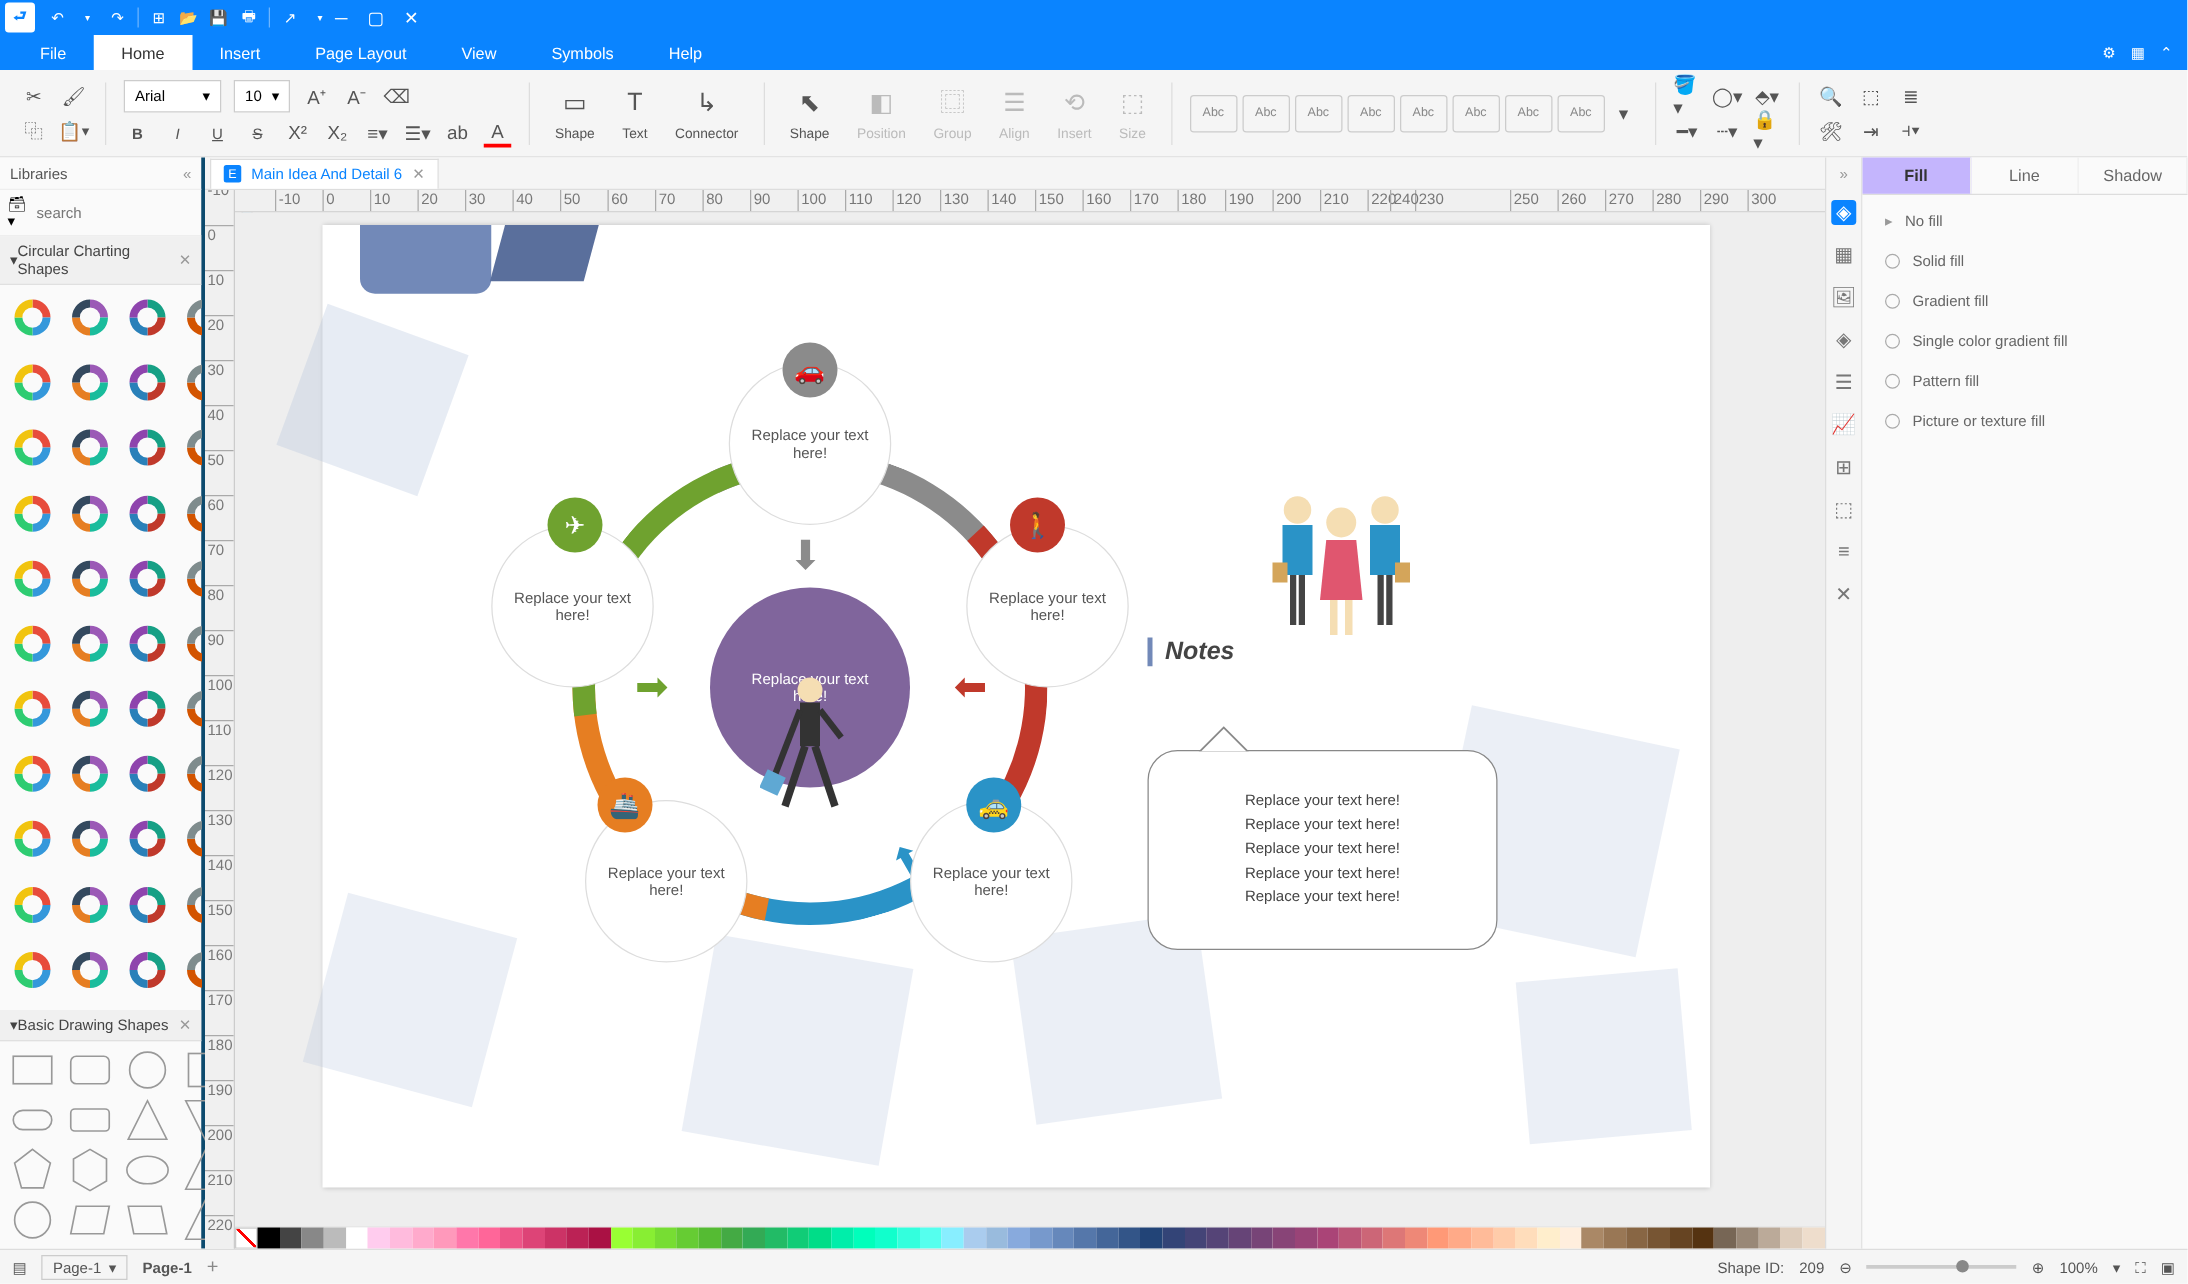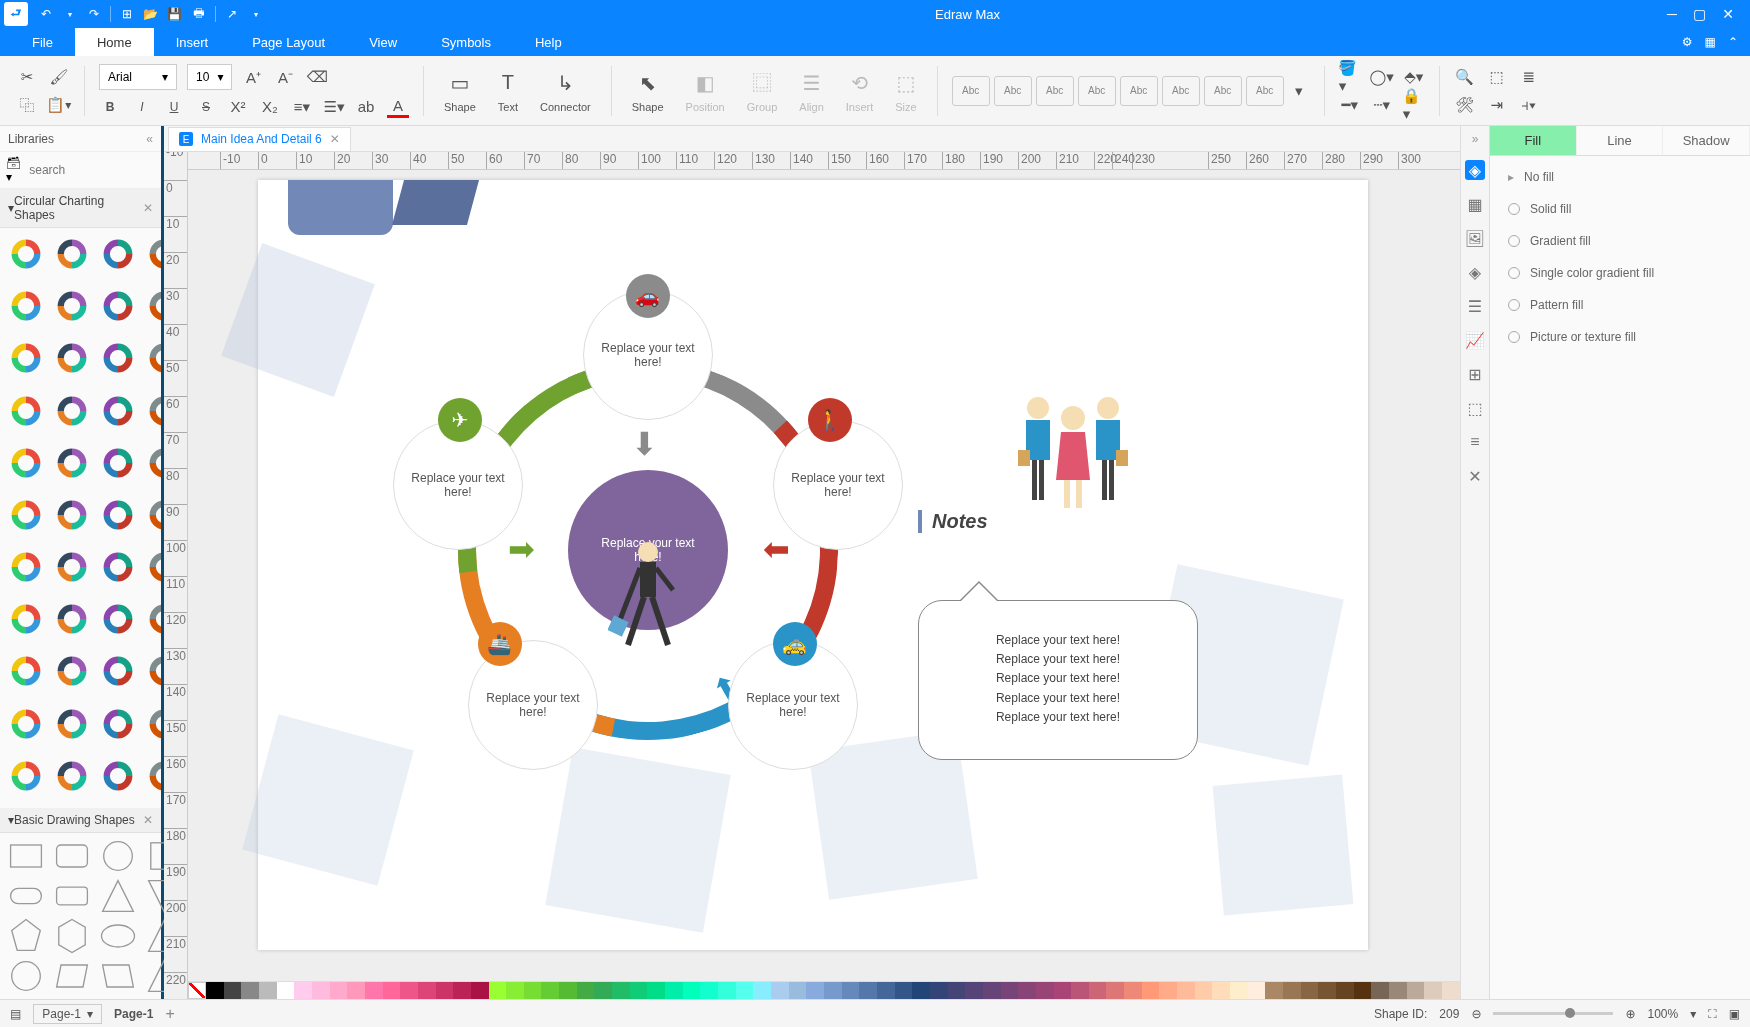--- a/index.html
+++ b/index.html
@@ -69,21 +69,21 @@
 .callout{position:absolute;top:420px;left:660px;width:280px;height:160px;border:1px solid #888;border-radius:24px;background:#fff;padding:30px 20px;text-align:center;font-size:12px;color:#444;line-height:1.6}
 .callout::before{content:"";position:absolute;top:-40px;left:40px;width:0;height:0;border:20px solid transparent;border-bottom-color:#888}
 .callout::after{content:"";position:absolute;top:-36px;left:42px;width:0;height:0;border:18px solid transparent;border-bottom-color:#fff}
 .people{position:absolute;top:210px;left:750px}
 .sidetoolbar{width:30px;background:#f5f5f5;border-left:1px solid #ddd;border-right:1px solid #ddd;display:flex;flex-direction:column;align-items:center;padding-top:6px;gap:14px}
 .sidetoolbar .sico{width:20px;height:20px;display:flex;align-items:center;justify-content:center;cursor:pointer;color:#777;font-size:16px}
 .sidetoolbar .sico.active{background:#0a84ff;color:#fff;border-radius:3px;padding:3px}
 .rightpanel{width:260px;background:#fafafa;display:flex;flex-direction:column}
 .rtabs{display:flex;height:30px;border-bottom:1px solid #ddd}
 .rtab{flex:1;display:flex;align-items:center;justify-content:center;cursor:pointer;font-size:13px;color:#666;border-right:1px solid #eee}
-.rtab.active{font-weight:normal;color:#333;background:#86efac}
+.rtab.active{font-weight:bold;color:#333;background:#c4b5fd}
 .ropts{padding:14px 18px;display:flex;flex-direction:column;gap:18px}
 .ropt{display:flex;align-items:center;gap:10px;color:#666;cursor:pointer;font-size:13px}
 .ropt .radio{width:12px;height:12px;border:1px solid #aaa;border-radius:50%}
 .colorbar{height:18px;display:flex;border-top:1px solid #ddd}
 .colorbar .sw{flex:1;cursor:pointer}
 .statusbar{height:28px;background:#f5f5f5;border-top:1px solid #ddd;display:flex;align-items:center;padding:0 10px;gap:12px;color:#555;font-size:12px}
 .statusbar .pagesel{display:flex;align-items:center;gap:6px;border:1px solid #ccc;padding:2px 8px;cursor:pointer}
 .statusbar .sp{flex:1}
 .statusbar .zoom{display:flex;align-items:center;gap:8px}
 .statusbar .zoom .slider{width:120px;height:3px;background:#ccc;position:relative}
@@ -98,21 +98,20 @@
   <div class="tbicon" style="font-size:8px">▾</div>
   <div class="tbicon">↷</div>
   <div class="sep"></div>
   <div class="tbicon">⊞</div>
   <div class="tbicon">📂</div>
   <div class="tbicon">💾</div>
   <div class="tbicon">🖶</div>
   <div class="sep"></div>
   <div class="tbicon">↗</div>
   <div class="tbicon" style="font-size:8px">▾</div>
-  <div class="apptitle">Edraw Max</div>
   <div class="winctl">
     <span>─</span>
     <span>▢</span>
     <span>✕</span>
   </div>
 </div>
 
 <div class="menubar">
   <div class="mitem">File</div>
   <div class="mitem active">Home</div>

